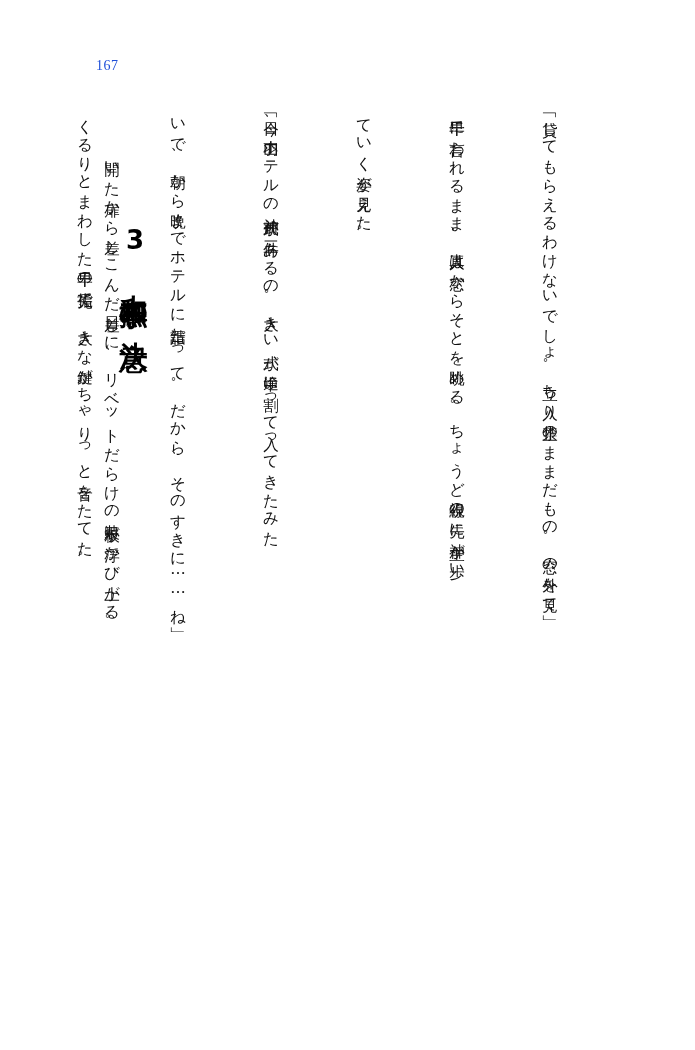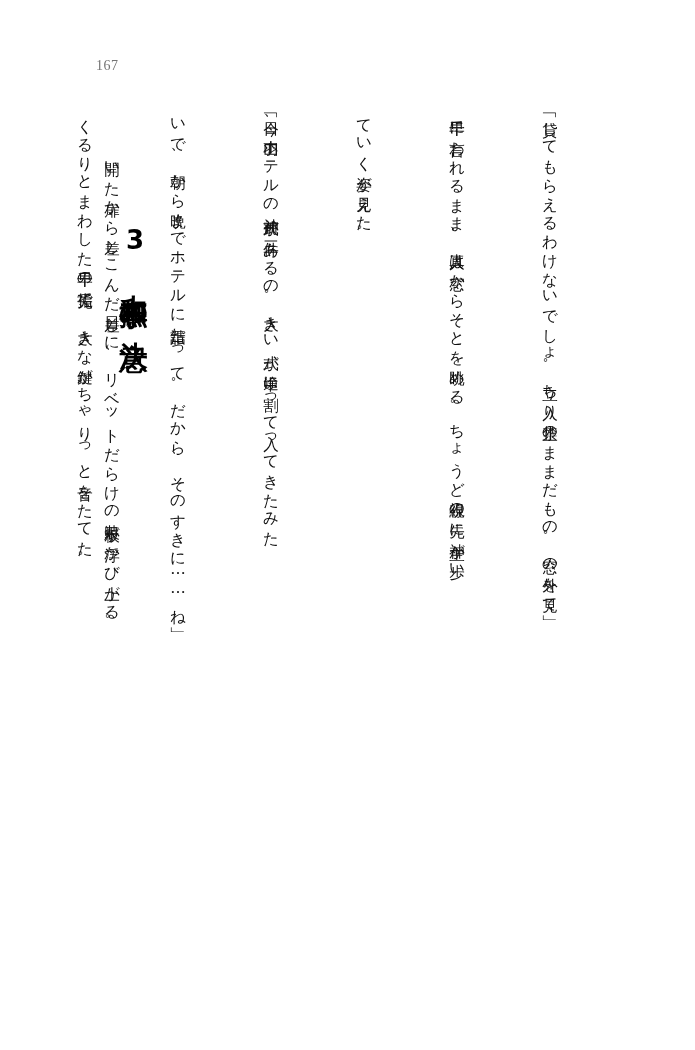--- a/index.html
+++ b/index.html
@@ -21,21 +21,21 @@
     width: 695px;
     height: 1050px;
     background: #ffffff;
   }
   .page-number {
     position: absolute;
     left: 96px;
     top: 58px;
     font-size: 14px;
     letter-spacing: 0.5px;
-    color: #737373;
+    color: #1d4ed8;
     font-family: "Liberation Serif", "DejaVu Serif", serif;
   }
 
   
   .vtext {
     position: absolute;
     top: 108px;
     right: 68px;
     height: 830px;
     writing-mode: vertical-rl;

